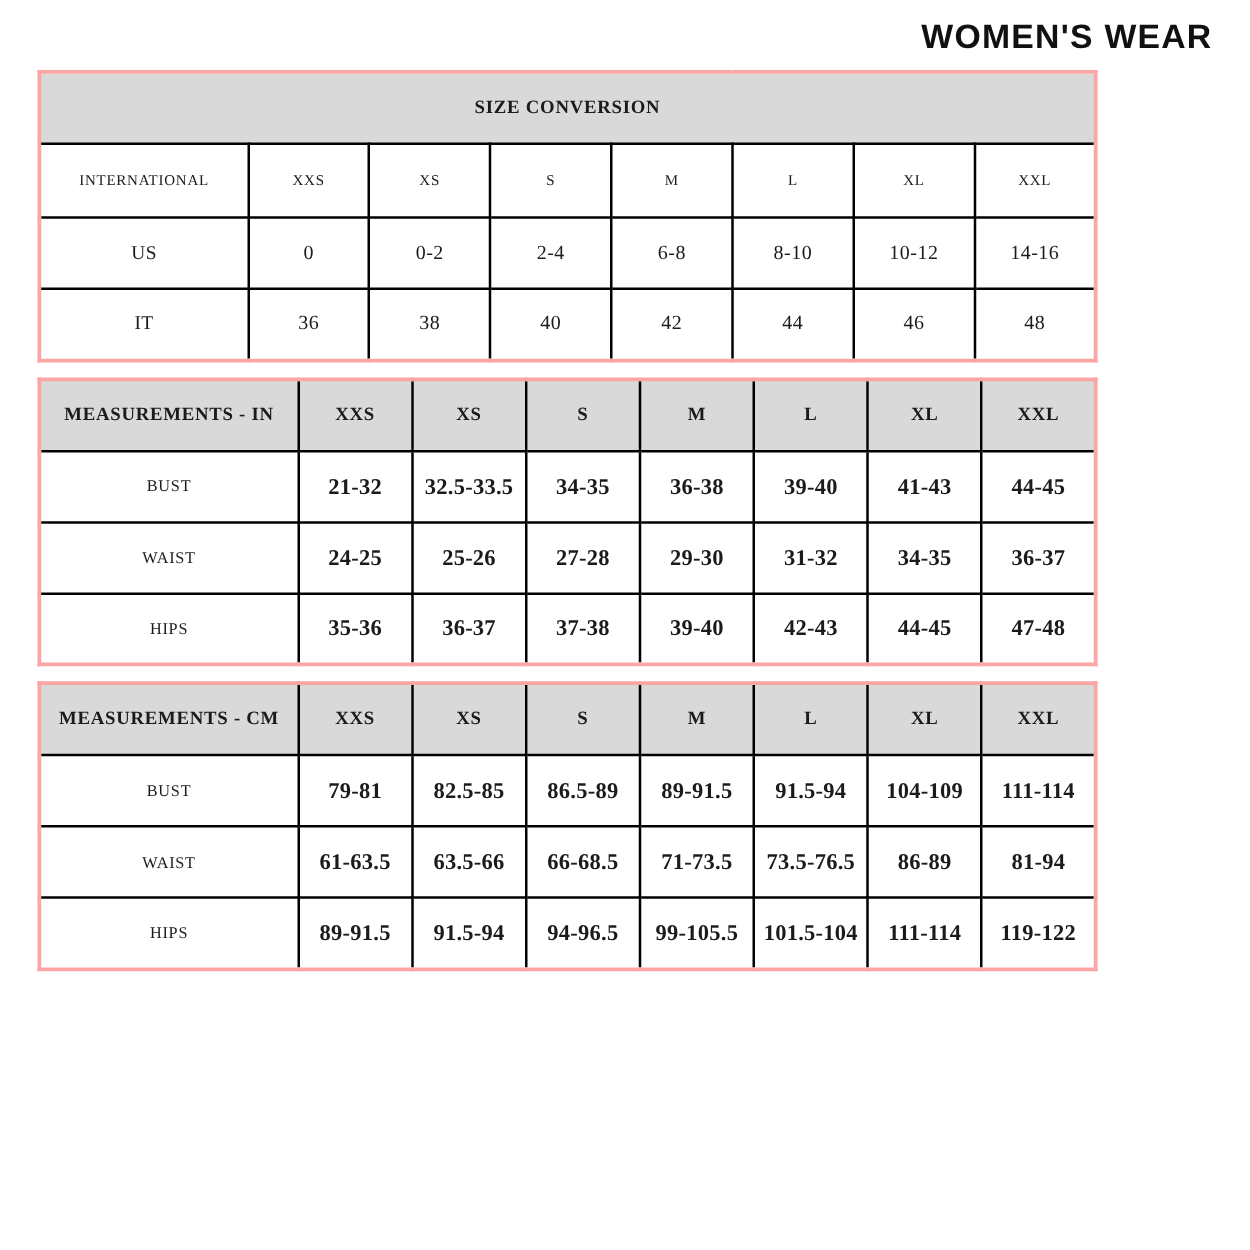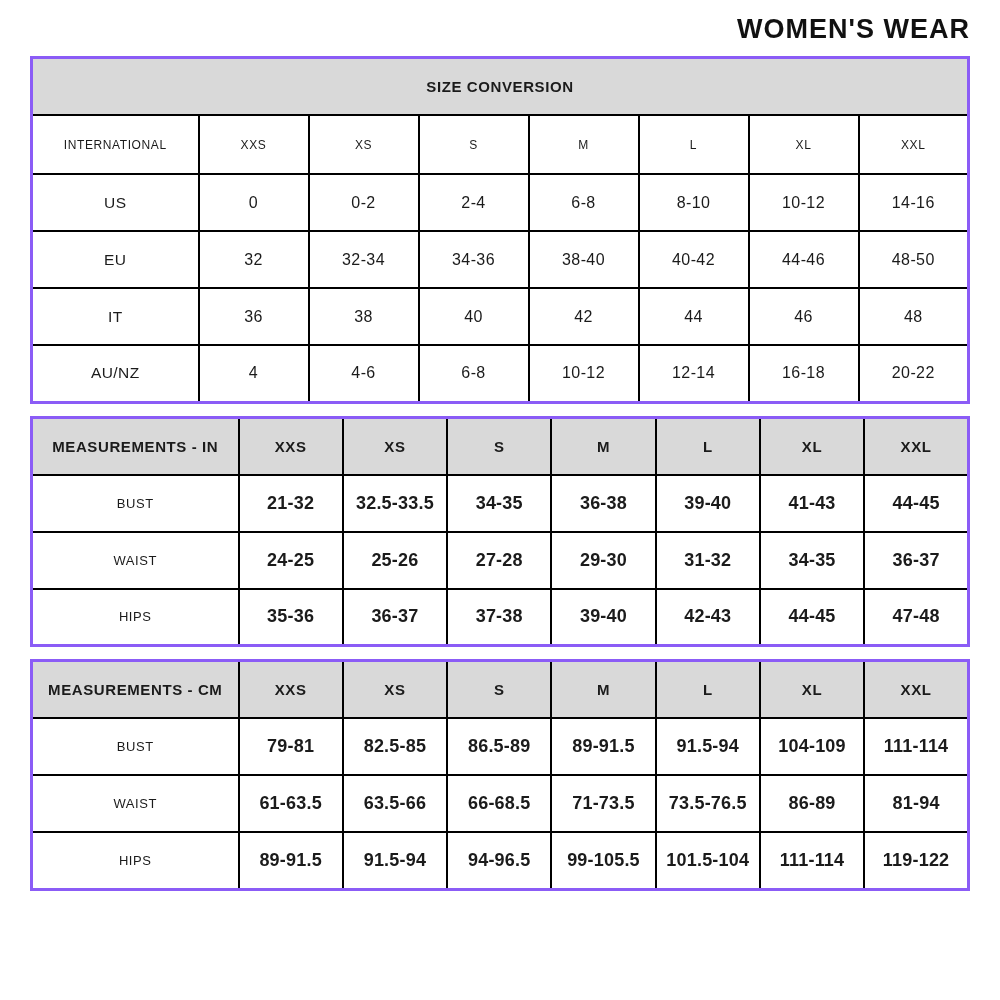--- a/index.html
+++ b/index.html
@@ -19,25 +19,26 @@
   .page-title {
     margin: 0 0 10px 0;
     text-align: right;
     font-size: 27px;
     line-height: 34px;
     font-weight: 700;
     letter-spacing: 1px;
     color: #111111;
   }
   table.chart {
-    width: 940px;
+    width: 848px;
     border-collapse: collapse;
     table-layout: fixed;
-    border: 3px solid #8b5cf6;
+    border: 3px solid #fca5a5;
     margin-bottom: 12px;
+    font-family: Liberation Serif, serif;
   }
   table.chart th, table.chart td {
     border: 2px solid #000000;
     text-align: center;
     vertical-align: middle;
     padding: 0;
     overflow: hidden;
     white-space: nowrap;
   }
   
@@ -98,48 +99,28 @@
           <td class="row-label">US</td>
           <td>0</td>
           <td>0-2</td>
           <td>2-4</td>
           <td>6-8</td>
           <td>8-10</td>
           <td>10-12</td>
           <td>14-16</td>
         </tr>
         <tr>
-          <td class="row-label">EU</td>
-          <td>32</td>
-          <td>32-34</td>
-          <td>34-36</td>
-          <td>38-40</td>
-          <td>40-42</td>
-          <td>44-46</td>
-          <td>48-50</td>
-        </tr>
-        <tr>
           <td class="row-label">IT</td>
           <td>36</td>
           <td>38</td>
           <td>40</td>
           <td>42</td>
           <td>44</td>
           <td>46</td>
           <td>48</td>
-        </tr>
-        <tr>
-          <td class="row-label">AU/NZ</td>
-          <td>4</td>
-          <td>4-6</td>
-          <td>6-8</td>
-          <td>10-12</td>
-          <td>12-14</td>
-          <td>16-18</td>
-          <td>20-22</td>
         </tr>
       </tbody>
   </table>
 
   <table class="chart t-meas">
     <colgroup>
         <col class="c-label">
         <col span="7">
       </colgroup>
     <thead>

